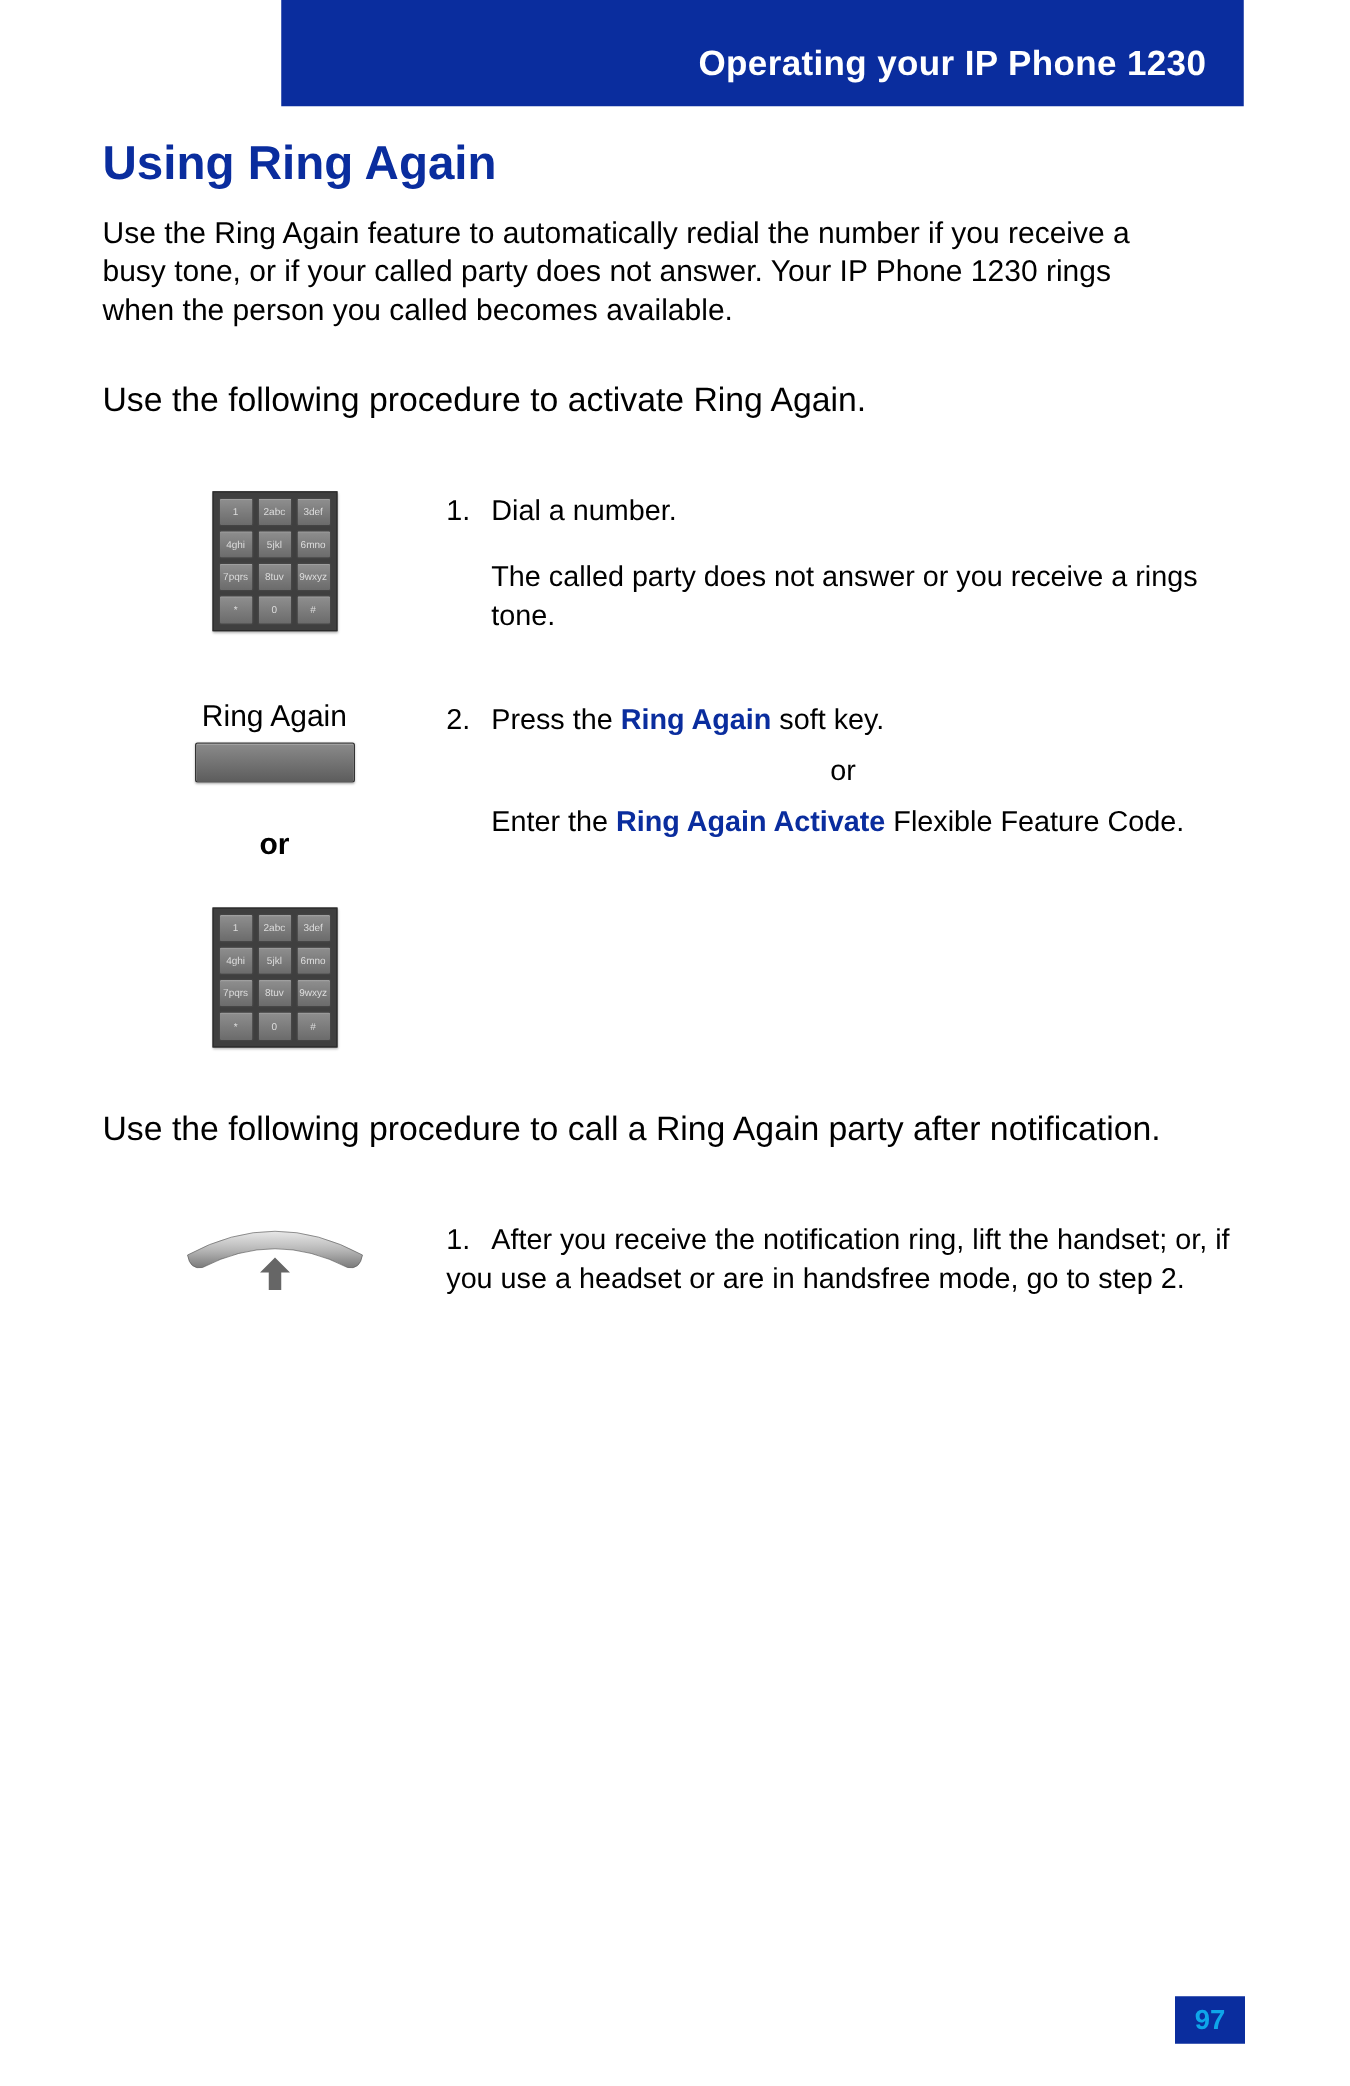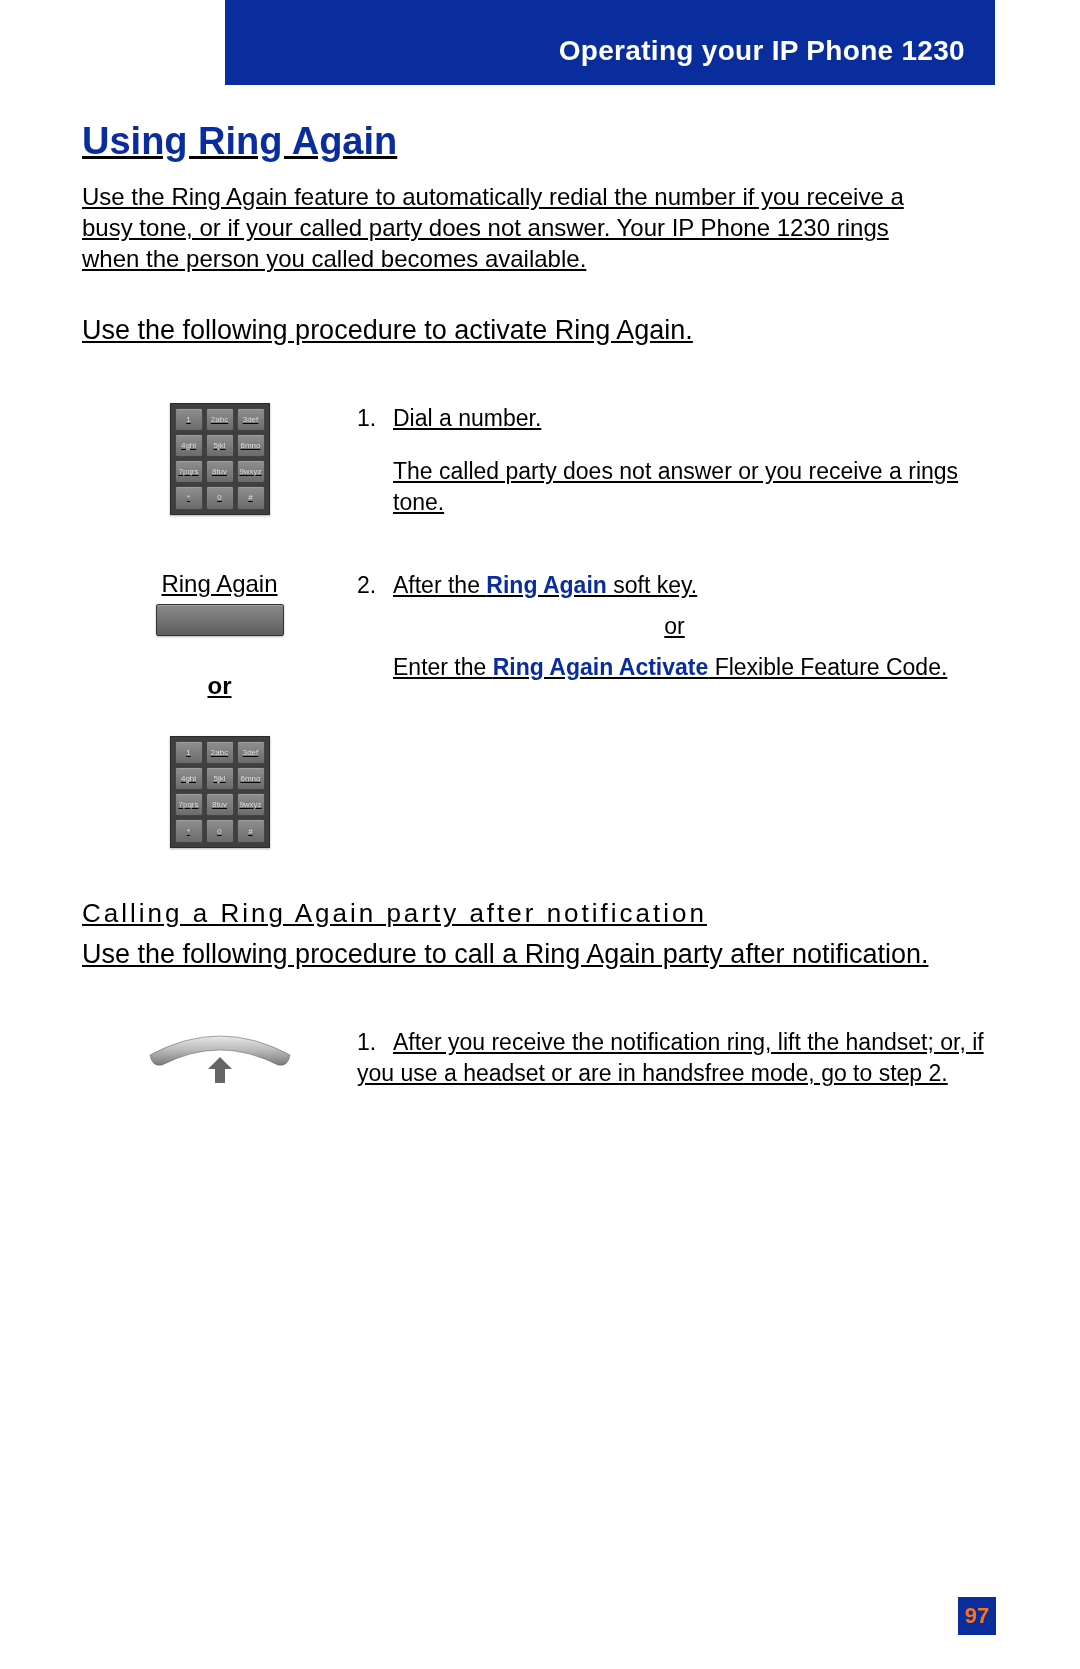--- a/index.html
+++ b/index.html
@@ -23,24 +23,23 @@
       padding: 0 30px 18px 0;
     }
     .header-band span {
       color: #ffffff;
       font-weight: bold;
       font-size: 28px;
       letter-spacing: 0.3px;
     }
     .content {
       position: absolute;
-      top: 120px;
+      top: 110px;
       left: 82px;
       width: 910px;
-      text-decoration: underline;
     }
     h1 {
       color: #0a2d9e;
       font-size: 38px;
       font-weight: bold;
       margin-bottom: 18px;
     }
     .intro {
       font-size: 24px;
       line-height: 1.3;
@@ -155,24 +154,24 @@
     .handset-icon {
       width: 160px;
       height: 65px;
       position: relative;
     }
 
     .page-number {
       position: absolute;
       bottom: 34px;
       right: 84px;
-      width: 38px;
+      width: 56px;
       height: 38px;
       background: #0a2d9e;
-      color: #f97316;
+      color: #0ea5e9;
       font-weight: bold;
       font-size: 22px;
       display: flex;
       align-items: center;
       justify-content: center;
     }
     .step-block-2 { margin-top: 0; }
   </style>
 </head>
 <body>
@@ -228,30 +227,29 @@
         <div class="key">7pqrs</div>
         <div class="key">8tuv</div>
         <div class="key">9wxyz</div>
         <div class="key">*</div>
         <div class="key">0</div>
         <div class="key">#</div>
       </div>
     </div>
     <div class="step-right">
       <div>
-        <span class="num">2.</span><span>After the </span><span class="highlight">Ring Again</span><span> soft key.</span>
+        <span class="num">2.</span><span>Press the </span><span class="highlight">Ring Again</span><span> soft key.</span>
       </div>
       <p class="or-center">or</p>
       <p style="margin-top:0;">
         <span>Enter the </span><span class="highlight">Ring Again Activate</span><span> Flexible Feature Code.</span>
       </p>
     </div>
   </div>
 
-  <h2 style="margin-top:40px;">Calling a Ring Again party after notification</h2>
   <div class="subintro">Use the following procedure to call a Ring Again party after notification.</div>
 
   <div class="step-row">
     <div class="step-left">
       <div class="handset-icon">
         <svg width="160" height="65" viewBox="0 0 160 65">
           <defs>
             <linearGradient id="hg" x1="0" y1="0" x2="0" y2="1">
               <stop offset="0" stop-color="#e8e8e8"></stop>
               <stop offset="0.5" stop-color="#b8b8b8"></stop>

